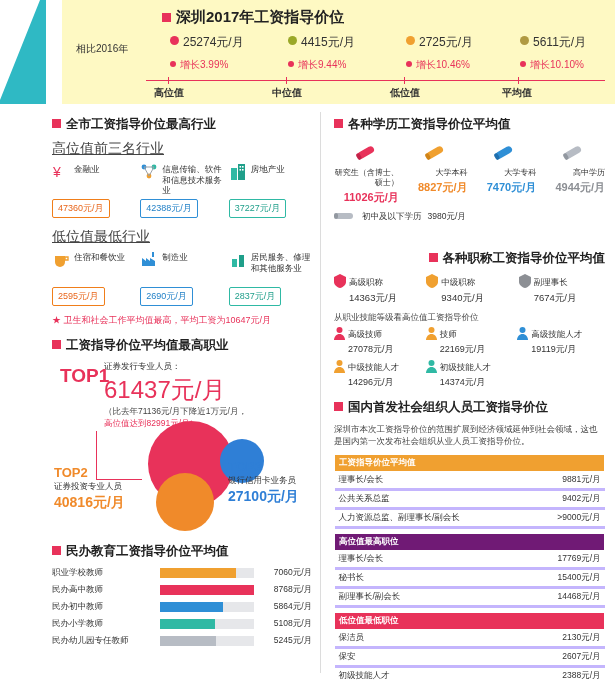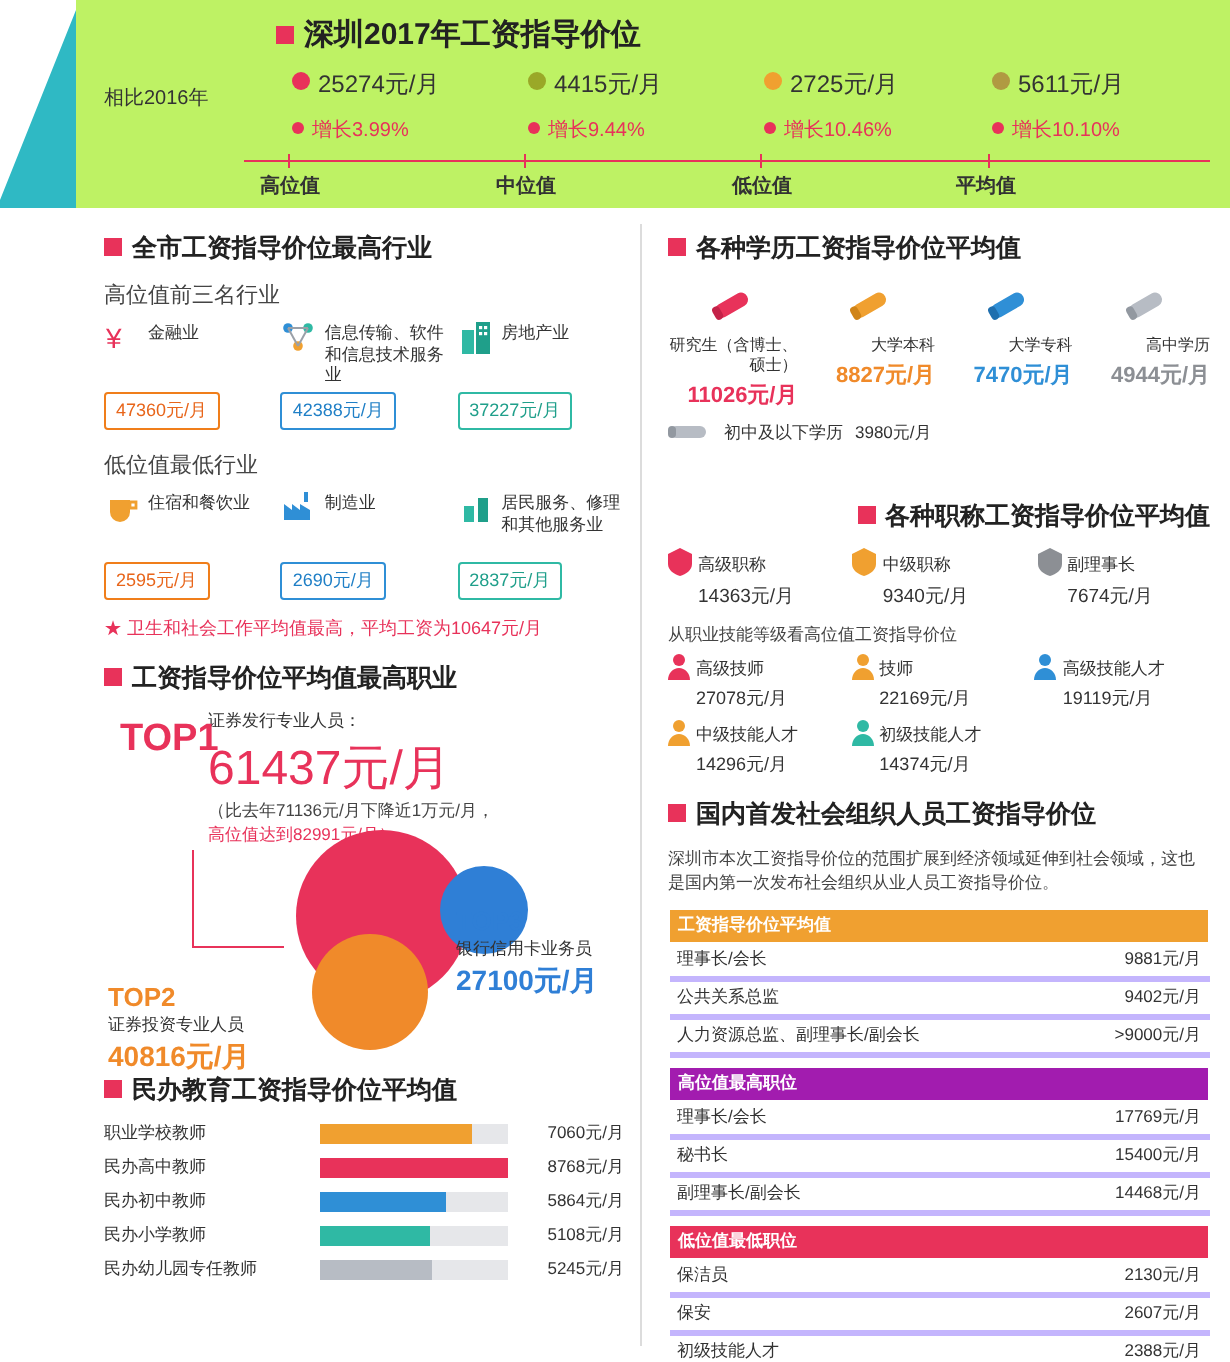--- a/index.html
+++ b/index.html
@@ -18,22 +18,22 @@
     position: absolute; left: 0; top: 0; width: 46px; height: 104px;
     background: #2fb9c4;
   }
   .deco-tl2 {
     position: absolute; left: 0; top: 0; width: 46px; height: 104px;
     background: #ffffff;
     clip-path: polygon(0 0, 40px 0, 0 100px);
   }
   
   .banner {
-    position: absolute; left: 38px; top: 0; right: 0; height: 104px;
-    background: #bef264;
+    position: absolute; left: 62px; top: 0; right: 0; height: 104px;
+    background: #fef9c3;
   }
   .banner-title {
     position: absolute; left: 100px; top: 8px;
     font-size: 15px; font-weight: bold; color: #222;
   }
   .sq { display: inline-block; width: 9px; height: 9px; background: #e8325a; margin-right: 5px; }
   .banner-row {
     position: absolute; left: 0; top: 34px; right: 0; height: 38px;
   }
   .compare-lbl {
@@ -70,21 +70,21 @@
     padding: 6px 6px 0 8px;
   }
   .vdiv {
     position: absolute; left: 320px; top: 112px; bottom: 8px; width: 1px;
     background: #dcdcdc;
   }
   h2.sec {
     font-size: 12.5px; font-weight: bold; color: #222; margin: 6px 0 7px 0;
   }
   h2.sec .sq { width: 9px; height: 9px; }
-  .sub { font-size: 11px; color: #444; margin: 4px 0 4px 0; }
+  .sub { font-size: 14px; color: #444; margin: 4px 0 4px 0; text-decoration: underline; }
   
   .cards { display: flex; gap: 5px; margin-bottom: 3px; }
   .card { flex: 1; position: relative; }
   .card .ctitle { font-size: 8.5px; line-height: 1.25; color: #333; min-height: 34px; padding-left: 22px; padding-top: 2px;}
   .card .cicon { position: absolute; left: 0; top: 0; width: 19px; height: 19px; }
   .pill {
     margin-top: 3px; display: inline-block; padding: 2px 5px;
     border: 1px solid #f07e1a; color: #e8651a; font-size: 9px; border-radius: 2px;
     background: #fff;
   }
@@ -95,21 +95,21 @@
   .bubblewrap { position: relative; height: 180px; margin-top: 2px; }
   .b-top1 { position: absolute; left: 8px; top: 4px; }
   .b-top1 .rank { font-size: 19px; font-weight: bold; color: #e8325a; display: inline-block; vertical-align: -2px;}
   .b-small { font-size: 8.5px; color: #444; margin-left: 52px; line-height: 1.4;}
   .job-lbl { font-size: 8.5px; color: #333; margin-left: 52px; }
   .bub { position: absolute; border-radius: 50%; }
   .bub1 { width: 86px; height: 86px; background: #e8325a; left: 96px; top: 60px; }
   .bub2 { width: 58px; height: 58px; background: #f08a2a; left: 104px; top: 112px; }
   .bub3 { width: 44px; height: 44px; background: #2f7fd6; left: 168px; top: 78px; }
   .lead { position: absolute; background: #e8325a; }
-  .t2 { position: absolute; left: 2px; top: 104px; margin-top: 32px; }
+  .t2 { position: absolute; left: 2px; top: 104px; }
   .t2 .rk { font-size: 13px; font-weight: bold; color: #f08a2a; }
   .t2 .nm { font-size: 8.5px; color: #333; margin-top: 1px; }
   .t2 .vl { font-size: 14px; font-weight: bold; color: #f08a2a; margin-top: 1px; }
   .t3 { position: absolute; left: 176px; top: 98px; }
   .t3 .rk { font-size: 13px; font-weight: bold; color: #2f7fd6; }
   .t3 .nm { font-size: 8.5px; color: #333; margin-top: 1px; }
   .t3 .vl { font-size: 14px; font-weight: bold; color: #2f7fd6; margin-top: 1px; }
   
   .tbar-row { display: flex; align-items: center; margin-bottom: 5px; }
   .tbar-lbl { width: 108px; font-size: 8.5px; color: #333; }
@@ -139,21 +139,21 @@
   .sk .hd { font-size: 8.5px; color: #333; }
   .sk .hd .p { display:inline-block; width: 11px; height: 13px; margin-right: 3px; vertical-align: -3px;}
   .sk .vl { font-size: 9px; color: #333; margin-top: 2px; padding-left: 14px; }
   
   .para { font-size: 8.5px; color: #444; line-height: 1.45; margin: 3px 0 6px 0; }
   table.tb { width: 100%; border-collapse: collapse; font-size: 8.5px; }
   table.tb th {
     background: #f0a030; color: #fff; text-align: left; font-weight: bold;
     padding: 2px 4px; border: 1px solid #fff;
   }
-  table.tb th.t2h { background: #a21caf; }
+  table.tb th.t2h { background: #701a75; }
   table.tb th.t3h { background: #e8325a; }
   table.tb td {
     padding: 2px 4px; border-bottom: 3px solid #c4b5fd; color: #333;
   }
   table.tb td.r { text-align: right; }
   .spacer { height: 4px; }
 </style>
 </head>
 <body>
 

